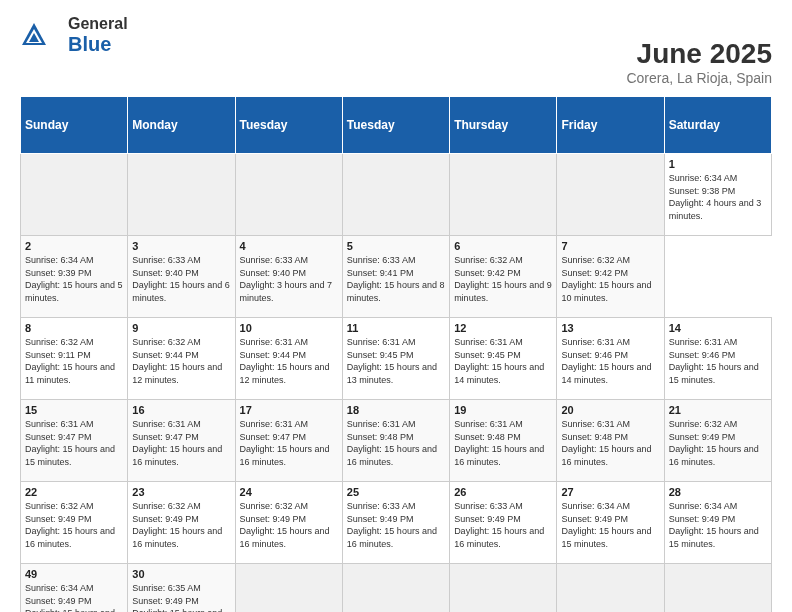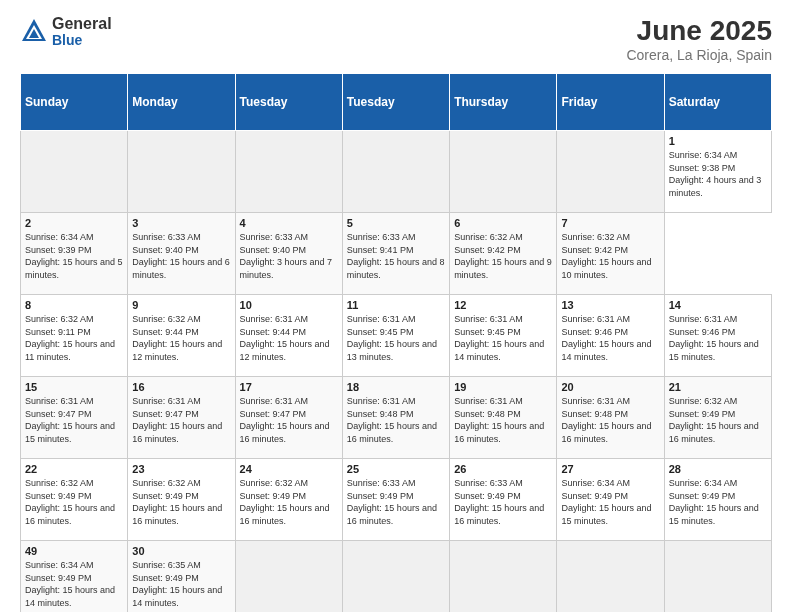--- a/index.html
+++ b/index.html
@@ -18,43 +18,44 @@
     }
     .header {
       display: flex;
       justify-content: space-between;
       align-items: flex-start;
       margin-bottom: 10px;
     }
     .logo {
       display: flex;
       align-items: center;
-      gap: 4px;
+      gap: 20px;
     }
     .logo-text {
       display: flex;
       flex-direction: column;
       line-height: 1.1;
     }
     .logo-general {
       font-size: 16px;
       font-weight: bold;
       color: #333;
     }
     .logo-blue {
-      font-size: 14px;
+      font-size: 20px;
       font-weight: bold;
       color: #1a5fa8;
     }
     .logo-icon {
       width: 28px;
       height: 28px;
     }
     .title-block {
       text-align: right;
+      margin-top: 23px;
     }
     .main-title {
       font-size: 28px;
       font-weight: bold;
       color: #333;
     }
     .subtitle {
       font-size: 14px;
       color: #737373;
     }

